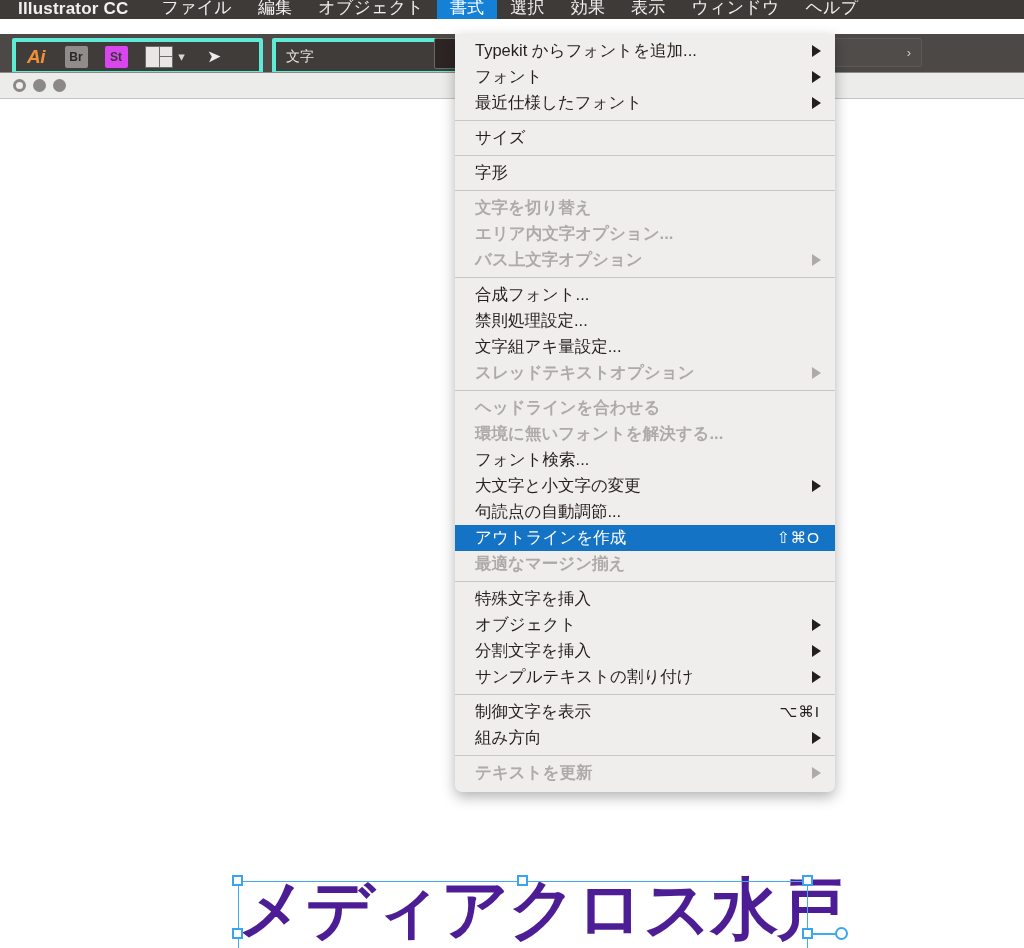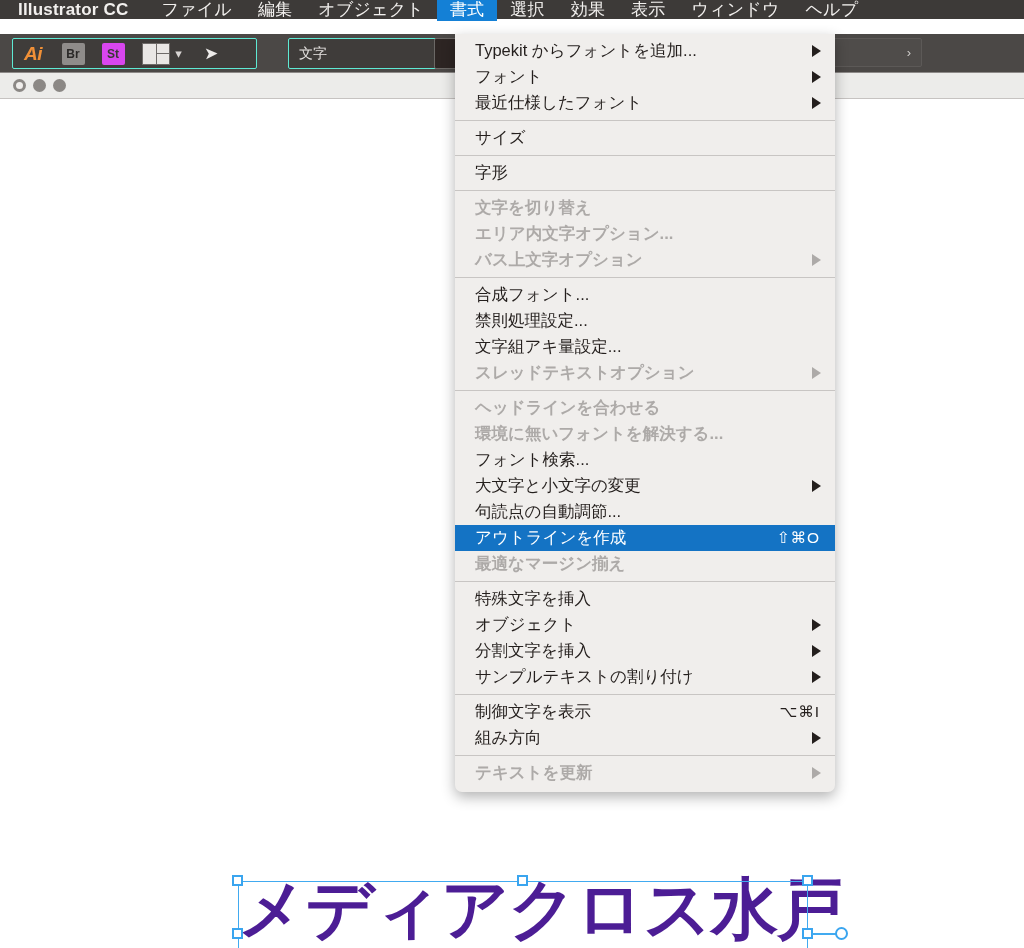--- a/index.html
+++ b/index.html
@@ -16,21 +16,21 @@
     -webkit-font-smoothing: antialiased;
   }
 
   
   #menubar {
     position: absolute;
     left: 0; top: 0;
     width: 1024px; height: 19px;
     background: #3d3a38;
     display: flex;
-    align-items: center;
+    align-items: flex-end;
   }
   .mb-item {
     display: flex;
     align-items: center;
     padding: 0 13px;
     color: #f2f0ee;
     font-size: 17px;
     letter-spacing: 0.2px;
     white-space: nowrap;
     cursor: default;
@@ -50,21 +50,21 @@
     position: absolute;
     left: 0; top: 34px;
     width: 1024px; height: 38px;
     background: #4b4846;
   }
   .tb-group {
     position: absolute;
     top: 4px;
     height: 29px;
     background: #3f3c3a;
-    border: 1px solid #5eead4;
+    border: 4px solid #5eead4;
     border-radius: 2px;
     display: flex;
     align-items: center;
   }
   #tb-apps { left: 12px; width: 243px; }
   .tb-btn {
     width: 40px;
     height: 27px;
     display: flex;
     align-items: center;
@@ -102,21 +102,21 @@
     color: #d8d5d3;
     font-size: 13px;
     line-height: 1;
   }
   .rocket {
     color: #eeecea;
     font-size: 17px;
     transform: rotate(-2deg);
   }
   #tb-workspace {
-    left: 288px;
+    left: 272px;
     width: 172px;
     padding: 0 10px;
     color: #e6e3e1;
     font-size: 14px;
   }
   #tb-swatch {
     position: absolute;
     left: 434px; top: 4px;
     width: 42px; height: 29px;
     background: #2d2523;

